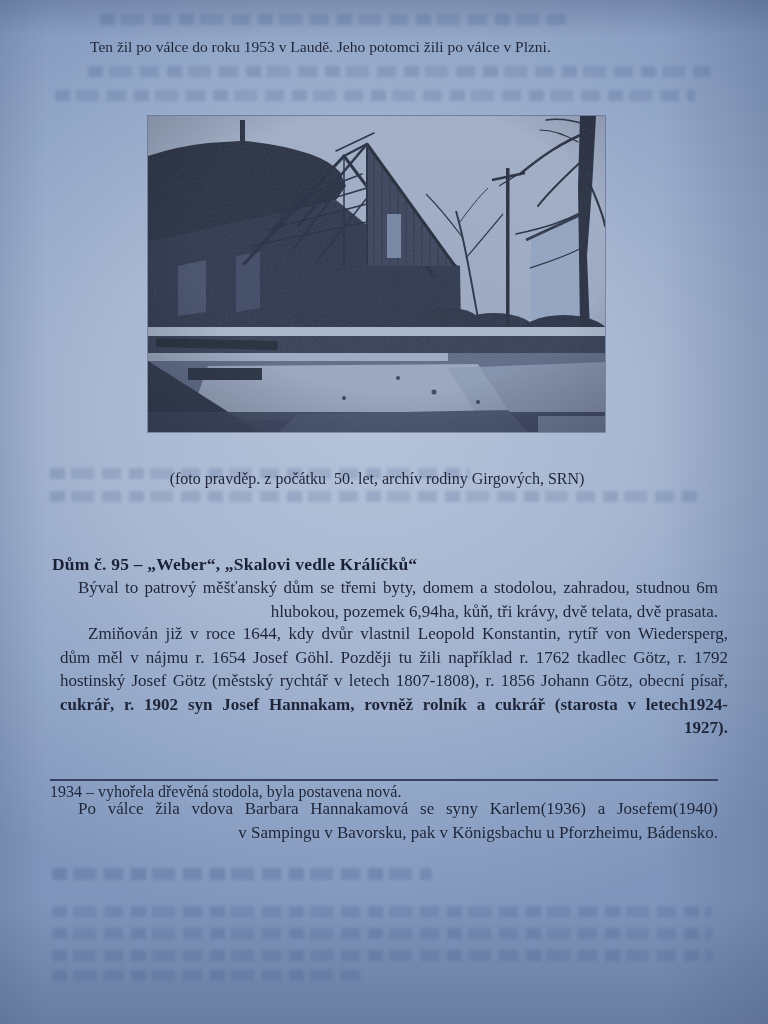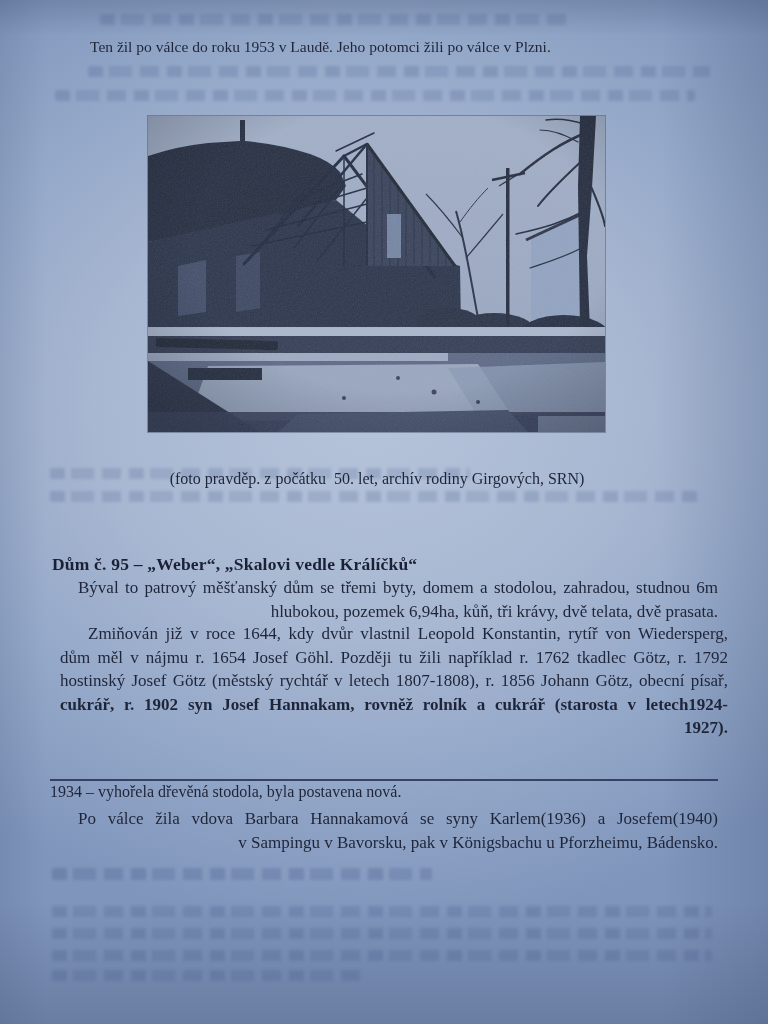--- a/index.html
+++ b/index.html
@@ -172,21 +172,21 @@
     <div class="ln jl ind"><span>Zmiňován již v roce 1644, kdy dvůr vlastnil Leopold Konstantin, rytíř von Wiedersperg,</span><b></b></div>
     <div class="ln jl"><span>dům měl v nájmu r. 1654 Josef Göhl. Později tu žili například r. 1762 tkadlec Götz, r. 1792</span><b></b></div>
     <div class="ln jl"><span>hostinský Josef Götz (městský rychtář v letech 1807-1808), r. 1856 Johann Götz, obecní písař,</span><b></b></div>
     <div class="ln jl"><span></span><b>cukrář, r. 1902 syn Josef Hannakam, rovněž rolník a cukrář (starosta v letech1924-</b></div>
     <div class="ln"><b>1927).</b></div>
   </div>
 
   <div class="abs event" style="left:50px;top:783px;width:668px;">1934 – vyhořela dřevěná stodola, byla postavena nová.</div>
   <div class="rule" style="left:50px;top:779px;width:668px;"></div>
 
-  <div class="abs bodytxt" style="left:50px;top:797px;width:668px;margin-top:10px;">
+  <div class="abs bodytxt" style="left:50px;top:797px;width:668px;">
     <div class="ln jl ind">Po válce žila vdova Barbara Hannakamová se syny Karlem(1936) a Josefem(1940)</div>
     <div class="ln">v Sampingu v Bavorsku, pak v Königsbachu u Pforzheimu, Bádensko.</div>
   </div>
 
   <div class="ghost strong" style="left:52px;top:868px;width:380px;height:12px;"></div>
   <div class="ghost" style="left:52px;top:906px;width:660px;"></div>
   <div class="ghost" style="left:52px;top:928px;width:660px;"></div>
   <div class="ghost" style="left:52px;top:950px;width:660px;"></div>
   <div class="ghost" style="left:52px;top:970px;width:310px;"></div>
 

